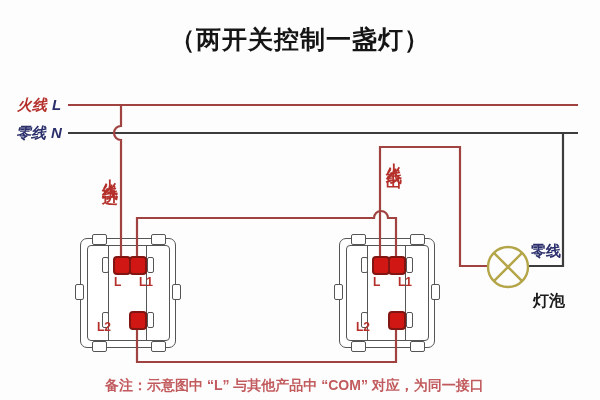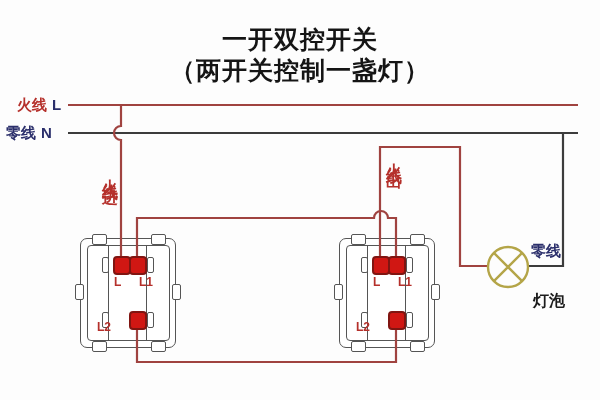--- a/index.html
+++ b/index.html
@@ -4,25 +4,25 @@
 <style>
   html,body{margin:0;padding:0;}
   .canvas{
     position:relative;width:600px;height:400px;overflow:hidden;
     background:#fdfdfd;font-family:"Liberation Sans","DejaVu Sans",sans-serif;
   }
   .title{
     position:absolute;left:0;top:24px;width:600px;text-align:center;
     color:var(--title);font-weight:bold;font-size:25px;line-height:31px;letter-spacing:1px;
   }
-  .wire-label{position:absolute;font-weight:bold;font-size:15px;white-space:nowrap;z-index:4;}
+  .wire-label{position:absolute;font-weight:bold;font-size:15px;white-space:nowrap;z-index:4;font-style:italic;}
   .wire-label .red{color:var(--label-red);}
   .wire-label .navy{color:var(--navy);margin-left:5px;}
   .live-label{left:17px;top:96px;}
-  .neutral-label{left:6px;top:124px;}
+  .neutral-label{left:16px;top:124px;}
   .vlabel{
     position:absolute;writing-mode:vertical-rl;text-orientation:upright;
     letter-spacing:5px;font-weight:bold;font-size:16px;color:var(--label-red);z-index:4;
   }
   .live-in-label{left:99px;top:166px;}
   .live-out-label{left:383px;top:150px;}
   .lamp-neutral-label{position:absolute;left:531px;top:242px;font-weight:bold;font-size:15px;color:var(--navy);z-index:4;}
   .lamp-label{position:absolute;left:491px;top:291px;font-weight:bold;font-size:16px;color:#1c1c1c;z-index:4;margin-left:42px;}
   .note{
     position:absolute;left:105px;top:377px;font-size:14px;font-weight:bold;
@@ -55,21 +55,20 @@
   .terminal.tl{left:32px;top:17px;} .terminal.tl1{left:48px;top:17px;} .terminal.tl2{left:48px;top:72px;}
   .tlabel{position:absolute;font-weight:bold;font-size:12px;color:var(--label-red);z-index:3;}
   .tlabel.ll{left:33px;top:36px;} .tlabel.ll1{left:58px;top:36px;} .tlabel.ll2{left:16px;top:81px;}
 </style>
 </head>
 <body>
 
 <div class="canvas">
 
   <div class="title">
-    <div>一开双控开关</div>
     <div>（两开关控制一盏灯）</div>
   </div>
 
   <div class="wire-label live-label">
     <span class="red">火线</span><span class="navy">L</span>
   </div>
   <div class="wire-label neutral-label">
     <span class="navy" style="margin-left:0">零线</span><span class="navy">N</span>
   </div>
 
@@ -126,14 +125,15 @@
     <div class="terminal tl1"></div>
     <div class="terminal tl2"></div>
     <div class="tlabel ll">L</div>
     <div class="tlabel ll1">L1</div>
     <div class="tlabel ll2">L2</div>
   </div>
 
   <div class="lamp-neutral-label">零线</div>
   <div class="lamp-label">灯泡</div>
 
+  <div class="note">备注：示意图中 “L” 与其他产品中 “COM” 对应，为同一接口</div>
 
 </div>
 
 </body></html>

